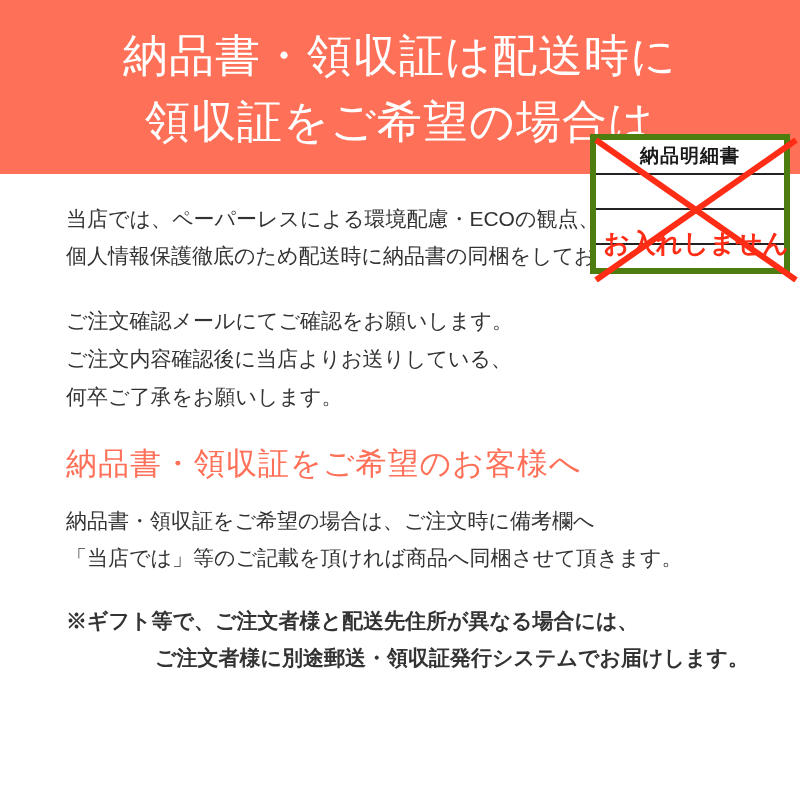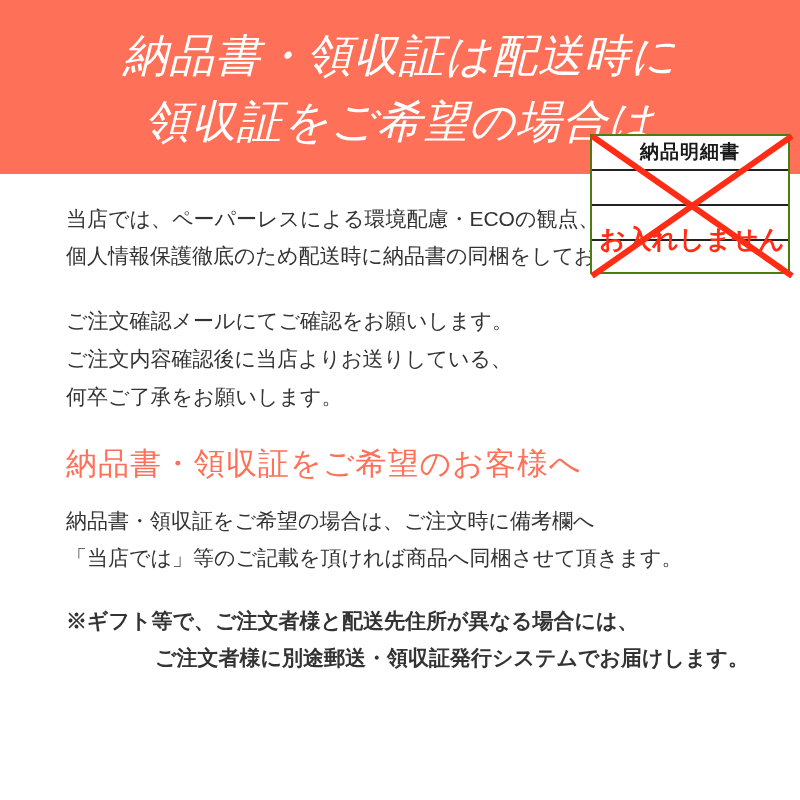--- a/index.html
+++ b/index.html
@@ -22,21 +22,20 @@
     position: absolute;
     top: 0; left: 0;
     width: 800px;
     height: 174px;
     background: #ff7058;
     display: flex;
     flex-direction: column;
     align-items: center;
     justify-content: center;
     padding-top: 4px;
-    font-style: italic;
   }
   .banner-line {
     color: #ffffff;
     font-size: 45px;
     line-height: 66px;
     letter-spacing: 1px;
     white-space: nowrap;
     font-weight: normal;
   }
 
@@ -66,21 +65,21 @@
   }
   .mid-text .para { line-height: 38px; }
 
   
   .slip {
     position: absolute;
     right: 10px;
     top: 134px;
     width: 200px;
     height: 140px;
-    border: 2px solid #4d7c0f;
+    border: 6px solid #4d7c0f;
     background: #ffffff;
   }
   .slip-row {
     position: absolute;
     left: 0;
     width: 100%;
     height: 2px;
     background: #222222;
   }
   .slip-row.r1 { top: 33px; }

